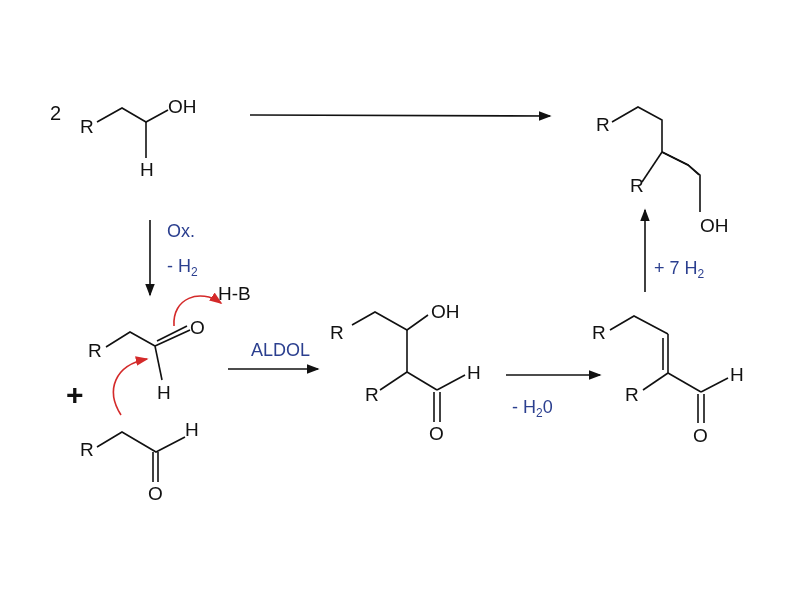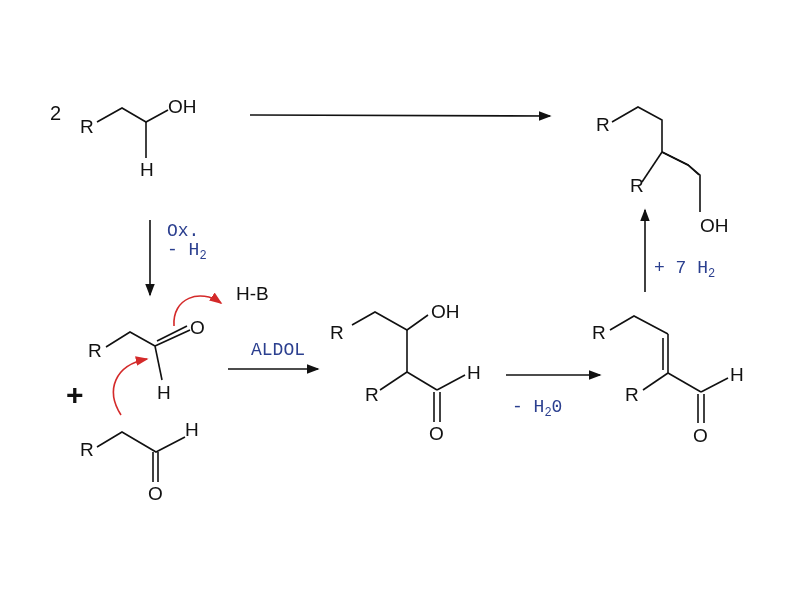--- a/index.html
+++ b/index.html
@@ -1,19 +1,19 @@
 <!DOCTYPE html>
 <html><head>
 <meta charset="utf-8">
 <style>
   html, body { margin:0; padding:0; background:#ffffff; }
   body { width:800px; height:600px; position:relative; overflow:hidden; font-family:"Liberation Sans", sans-serif; }
   svg { position:absolute; left:0; top:0; }
   .atom { position:absolute; font-size:19px; color:#111; line-height:1; white-space:nowrap; }
-  .reag { position:absolute; font-size:18px; color:#2b3f8f; line-height:1; white-space:nowrap;font-family:Liberation Mono, monospace; }
+  .reag { position:absolute; font-size:18px; color:#2b3f8f; line-height:1; white-space:nowrap; }
   .reag sub { font-size:12px; vertical-align:-4px; }
   .coef { position:absolute; font-size:20px; color:#111; line-height:1; }
   .plus { position:absolute; font-size:30px; font-weight:bold; color:#111; line-height:1; }
 </style>
 </head>
 <body>
 
 <svg width="800" height="600">
   <defs>
     <marker id="ah" markerWidth="8" markerHeight="6" refX="7" refY="3" orient="auto">
@@ -90,22 +90,22 @@
 <span class="coef" style="left:50px;top:103px">2</span>
 <span class="atom" style="left:80px;top:117px">R</span>
 <span class="atom" style="left:168px;top:97px">OH</span>
 <span class="atom" style="left:140px;top:160px">H</span>
 
 <span class="atom" style="left:596px;top:115px">R</span>
 <span class="atom" style="left:630px;top:176px">R</span>
 <span class="atom" style="left:700px;top:216px">OH</span>
 
 <span class="reag" style="left:167px;top:222px">Ox.</span>
-<span class="reag" style="left:167px;top:241px"><span>- H</span><sub>2</sub></span>
-<span class="atom" style="left:236px;top:284px">H-B</span>
+<span class="reag" style="left:167px;top:257px"><span>- H</span><sub>2</sub></span>
+<span class="atom" style="left:218px;top:284px">H-B</span>
 
 <span class="atom" style="left:88px;top:341px">R</span>
 <span class="atom" style="left:190px;top:318px">O</span>
 <span class="atom" style="left:157px;top:383px">H</span>
 
 <span class="plus" style="left:66px;top:380px">+</span>
 
 <span class="atom" style="left:80px;top:440px">R</span>
 <span class="atom" style="left:185px;top:420px">H</span>
 <span class="atom" style="left:148px;top:484px">O</span>

